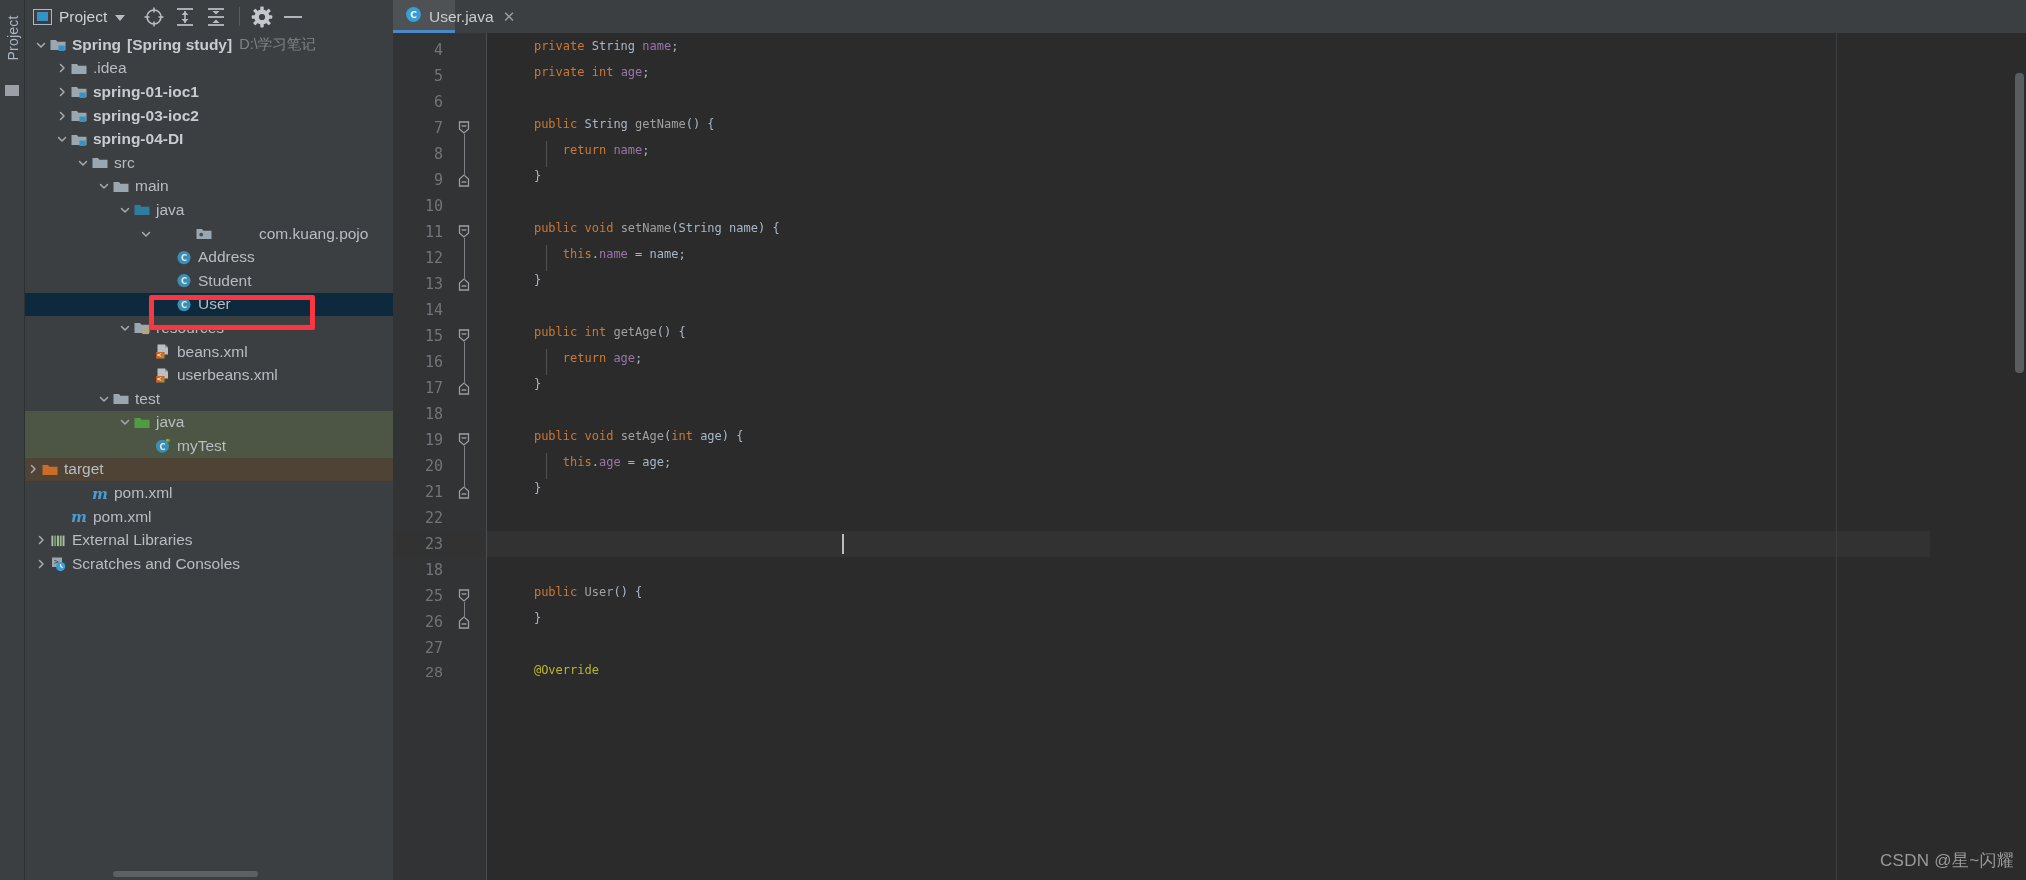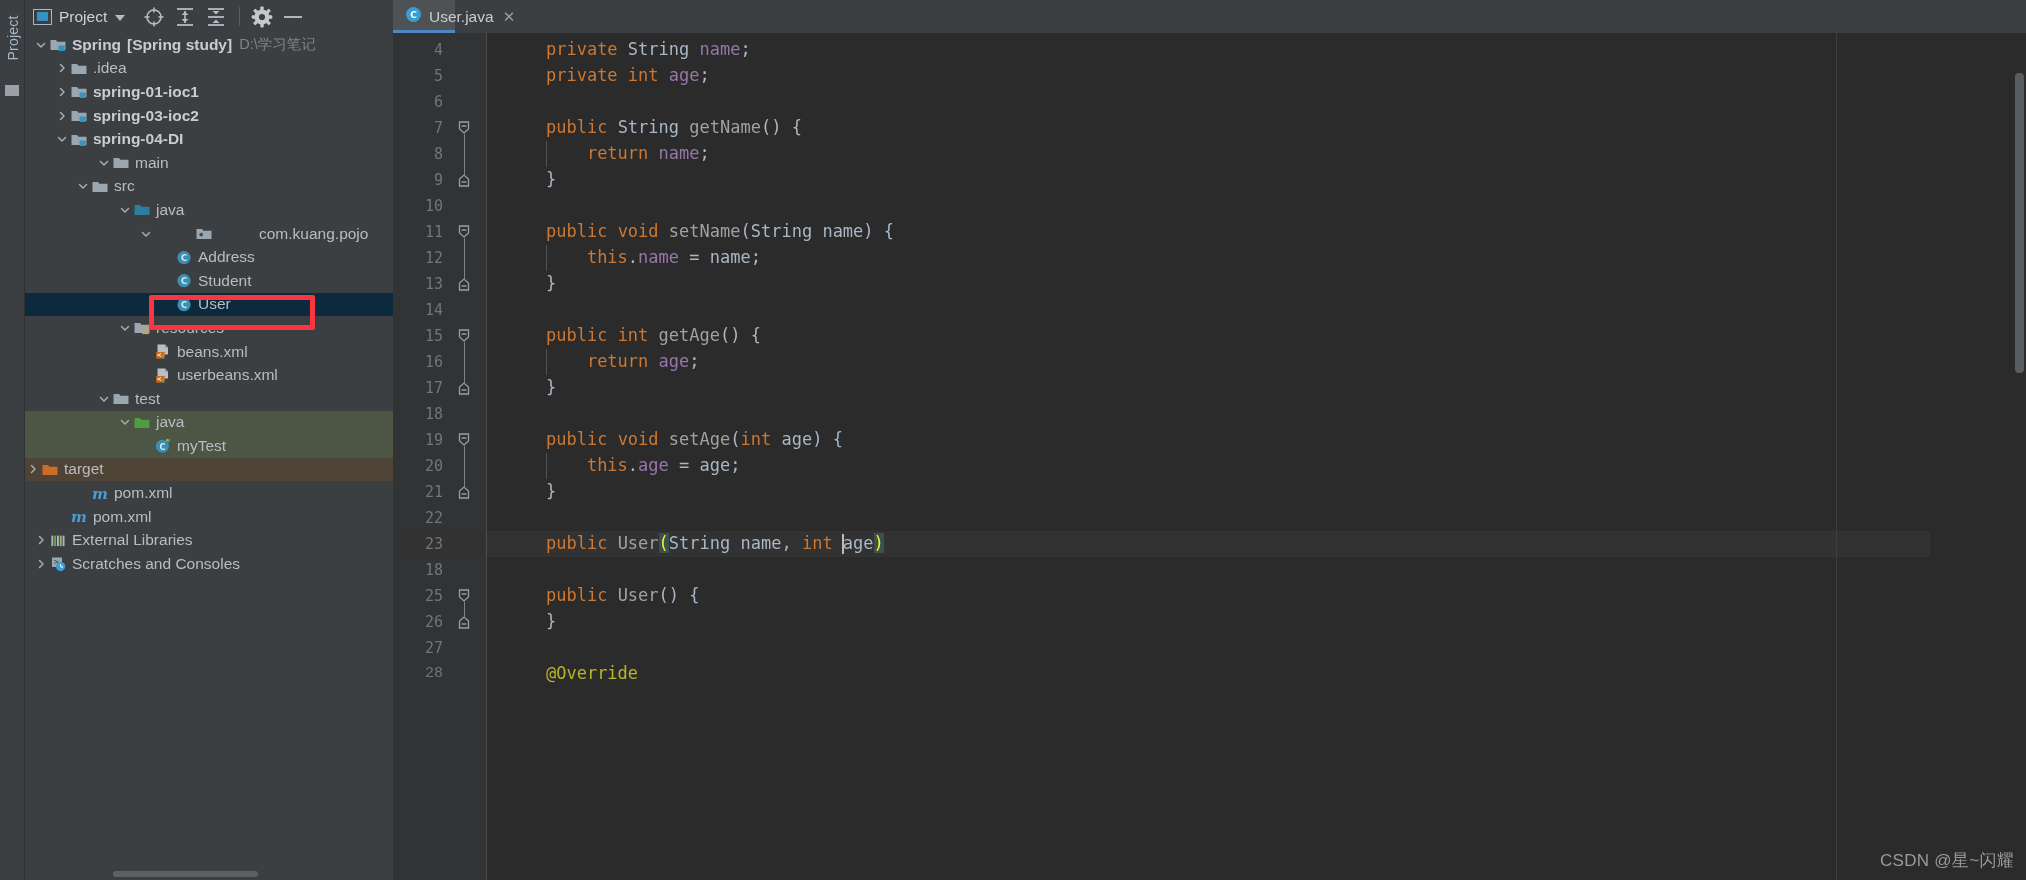--- a/index.html
+++ b/index.html
@@ -108,21 +108,21 @@
     font-family: "DejaVu Sans Mono", monospace;
   }
   .fold {
     position: absolute; left: 63px; width: 16px; height: 16px;
   }
   .gut-div { position:absolute; left: 93px; top: 33px; width: 1px; height: 847px; background:#4b4e50; }
 
   .code {
     position: absolute; left: 94px; top: 33px; width: 1443px; height: 793px;
     overflow: hidden;
-    font-family: "DejaVu Sans Mono", monospace; font-size: 17px;
+    font-family: "DejaVu Sans Mono", monospace; font-size: 12px;
   }
   .cline { position: absolute; left: 0; width: 1443px; height: 26px; white-space: pre; }
   .cline .txt { position: absolute; left: 18px; top: 2px; }
   .curline { position: absolute; left: 0; width: 1443px; height: 26px; background: #323232; }
 
   .kw   { color: #cc7832; }
   .type { color: #a9b7c6; }
   .fld  { color: #9876aa; }
   .mth  { color: #a1a1a1; }
   .pl   { color: #a9b7c6; }
@@ -302,49 +302,49 @@
           <div class="ico">
             <svg width="18" height="17" viewBox="0 0 18 17">
               <g>
                 <path d="M1.5 4 L7 4 L8.4 5.8 L16.5 5.8 L16.5 14 L1.5 14 Z" fill="#9aa7b0"></path>
               </g>
               <rect x="9.5" y="9.5" width="6.2" height="5.5" fill="#3592c4"></rect>
             </svg>
           </div>
           <span class="lbl bold">spring-04-DI</span>
         </div>
+        <div class="row" style="padding-left: 50px;">
+          <div class="arrow">
+            <svg width="12" height="12" viewBox="0 0 12 12">
+              <polyline points="2.5,4.5 6,8 9.5,4.5" fill="none" stroke="#a5abaf" stroke-width="1.5" stroke-linecap="round" stroke-linejoin="round"></polyline>
+            </svg>
+          </div>
+          <div class="ico">
+            <svg width="18" height="17" viewBox="0 0 18 17">
+              <g>
+                <path d="M1.5 4 L7 4 L8.4 5.8 L16.5 5.8 L16.5 14 L1.5 14 Z" fill="#9aa7b0"></path>
+              </g>
+            </svg>
+          </div>
+          <span class="lbl">src</span>
+        </div>
         <div class="row" style="padding-left: 71px;">
           <div class="arrow">
             <svg width="12" height="12" viewBox="0 0 12 12">
               <polyline points="2.5,4.5 6,8 9.5,4.5" fill="none" stroke="#a5abaf" stroke-width="1.5" stroke-linecap="round" stroke-linejoin="round"></polyline>
             </svg>
           </div>
           <div class="ico">
             <svg width="18" height="17" viewBox="0 0 18 17">
               <g>
                 <path d="M1.5 4 L7 4 L8.4 5.8 L16.5 5.8 L16.5 14 L1.5 14 Z" fill="#9aa7b0"></path>
               </g>
             </svg>
           </div>
           <span class="lbl">main</span>
-        </div>
-        <div class="row" style="padding-left: 50px;">
-          <div class="arrow">
-            <svg width="12" height="12" viewBox="0 0 12 12">
-              <polyline points="2.5,4.5 6,8 9.5,4.5" fill="none" stroke="#a5abaf" stroke-width="1.5" stroke-linecap="round" stroke-linejoin="round"></polyline>
-            </svg>
-          </div>
-          <div class="ico">
-            <svg width="18" height="17" viewBox="0 0 18 17">
-              <g>
-                <path d="M1.5 4 L7 4 L8.4 5.8 L16.5 5.8 L16.5 14 L1.5 14 Z" fill="#9aa7b0"></path>
-              </g>
-            </svg>
-          </div>
-          <span class="lbl">src</span>
         </div>
         <div class="row" style="padding-left: 92px;">
           <div class="arrow">
             <svg width="12" height="12" viewBox="0 0 12 12">
               <polyline points="2.5,4.5 6,8 9.5,4.5" fill="none" stroke="#a5abaf" stroke-width="1.5" stroke-linecap="round" stroke-linejoin="round"></polyline>
             </svg>
           </div>
           <div class="ico">
             <svg width="18" height="17" viewBox="0 0 18 17">
               <g>
@@ -675,21 +675,20 @@
         <div class="cline" style="top: 264px;"><span class="txt"></span></div>
         <div class="cline" style="top: 290px;"><span class="txt"><span class="pl">    </span><span class="kw">public</span><span class="pl"> </span><span class="kw">int</span><span class="pl"> </span><span class="mth">getAge</span><span class="pl">() {</span></span></div>
         <div class="cline" style="top: 316px;"><span class="txt"><span class="pl">        </span><span class="kw">return</span><span class="pl"> </span><span class="fld">age</span><span class="pl">;</span></span></div>
         <div class="cline" style="top: 342px;"><span class="txt"><span class="pl">    }</span></span></div>
         <div class="cline" style="top: 368px;"><span class="txt"></span></div>
         <div class="cline" style="top: 394px;"><span class="txt"><span class="pl">    </span><span class="kw">public</span><span class="pl"> </span><span class="kw">void</span><span class="pl"> </span><span class="mth">setAge</span><span class="pl">(</span><span class="kw">int</span><span class="pl"> age) {</span></span></div>
         <div class="cline" style="top: 420px;"><span class="txt"><span class="pl">        </span><span class="kw">this</span><span class="pl">.</span><span class="fld">age</span><span class="pl"> = age;</span></span></div>
         <div class="cline" style="top: 446px;"><span class="txt"><span class="pl">    }</span></span></div>
         <div class="cline" style="top: 472px;"><span class="txt"></span></div>
         <div class="curline" style="top: 498px;"></div>
-        <div class="cline" style="top: 498px;"><span class="txt"><span class="pl">    </span><span class="kw">public</span><span class="pl"> </span><span class="mth">User</span><span class="brace-hl">(</span><span class="type">String</span><span class="pl"> name, </span><span class="kw">int</span><span class="pl"> age</span><span class="brace-hl">)</span><span class="pl"> </span></span></div>
         <div class="cline" style="top: 524px;"><span class="txt"></span></div>
         <div class="cline" style="top: 550px;"><span class="txt"><span class="pl">    </span><span class="kw">public</span><span class="pl"> </span><span class="mth">User</span><span class="pl">() {</span></span></div>
         <div class="cline" style="top: 576px;"><span class="txt"><span class="pl">    }</span></span></div>
         <div class="cline" style="top: 602px;"><span class="txt"></span></div>
         <div class="cline" style="top: 628px;"><span class="txt"><span class="pl">    </span><span class="anno">@Override</span></span></div>
         <div class="indent-guide" style="left: 58.8px; top: 108px; height: 26px;"></div>
         <div class="indent-guide" style="left: 58.8px; top: 212px; height: 26px;"></div>
         <div class="indent-guide" style="left: 58.8px; top: 316px; height: 26px;"></div>
         <div class="indent-guide" style="left: 58.8px; top: 420px; height: 26px;"></div>
         <div class="caret" style="left: 354.6px; top: 501px; height: 20px;"></div>

